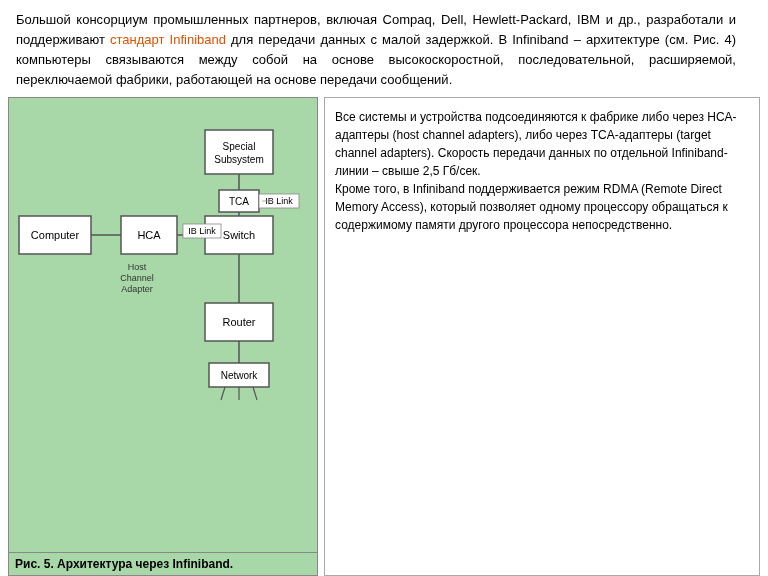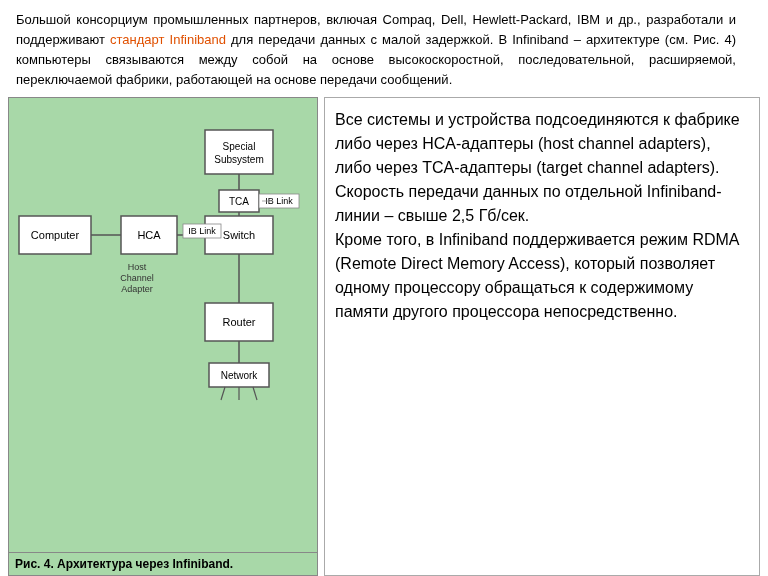--- a/index.html
+++ b/index.html
@@ -59,21 +59,21 @@
     .diagram-svg {
       width: 308px;
       height: 310px;
       display: block;
     }
     
     .info-box {
       border: 1px solid #aaa;
       margin-left: 6px;
       padding: 10px 10px;
-      font-size: 16px;
+      font-size: 12px;
       line-height: 1.5;
       flex: 1;
       background: #fff;
     }
   </style>
 </head>
 <body>
 
 <div class="page">
   <div class="text-block">
@@ -128,21 +128,21 @@
         <line x1="230" y1="156" x2="230" y2="205" stroke="#555" stroke-width="1.5"></line>
 
         <line x1="230" y1="243" x2="230" y2="265" stroke="#555" stroke-width="1.5"></line>
 
         <line x1="216" y1="289" x2="212" y2="302" stroke="#555" stroke-width="1.2"></line>
         <line x1="230" y1="289" x2="230" y2="302" stroke="#555" stroke-width="1.2"></line>
         <line x1="244" y1="289" x2="248" y2="302" stroke="#555" stroke-width="1.2"></line>
       </svg>
 
       <div class="diagram-caption">
-        <span>Рис. 4.</span><span> Архитектура через Infiniband.</span>
+        <span>Рис. 5.</span><span> Архитектура через Infiniband.</span>
       </div>
     </div>
 
     <div class="info-box">
       <span style="white-space: pre-line;">Все системы и устройства подсоединяются к фабрике либо через HCA-адаптеры (host channel adapters), либо через TCA-адаптеры (target channel adapters). Скорость передачи данных по отдельной Infiniband-линии – свыше 2,5 Гб/сек.
 Кроме того, в Infiniband поддерживается режим RDMA (Remote Direct Memory Access), который позволяет одному процессору обращаться к содержимому памяти другого процессора непосредственно.</span>
     </div>
   </div>
 </div>
 

